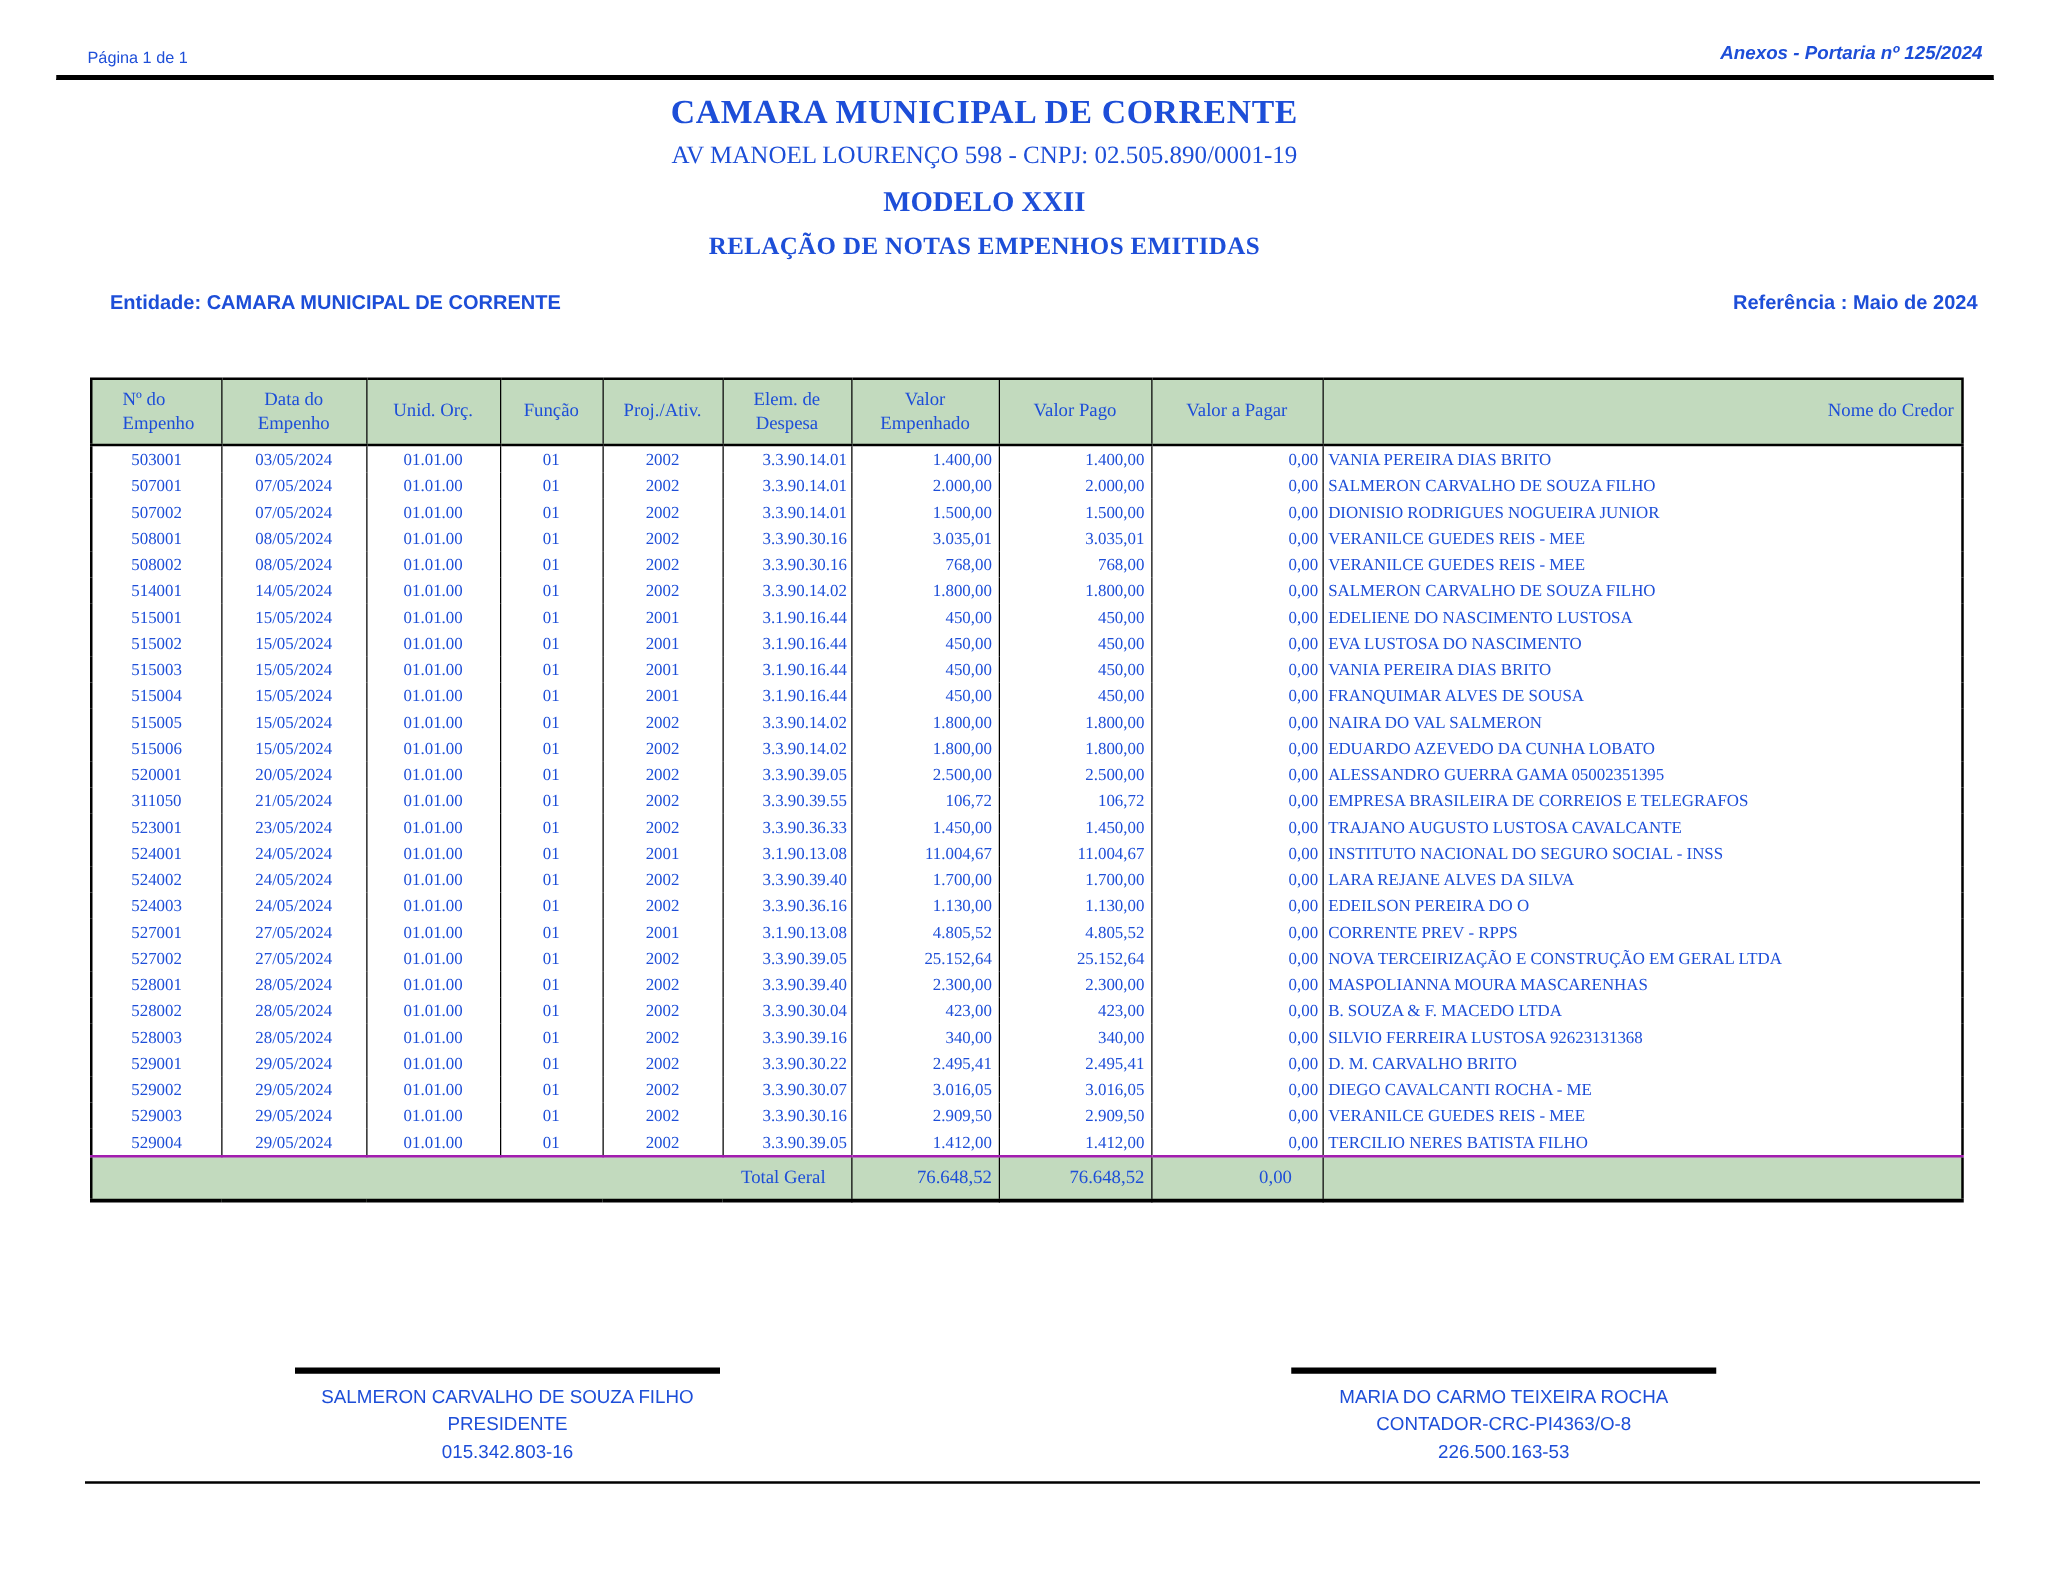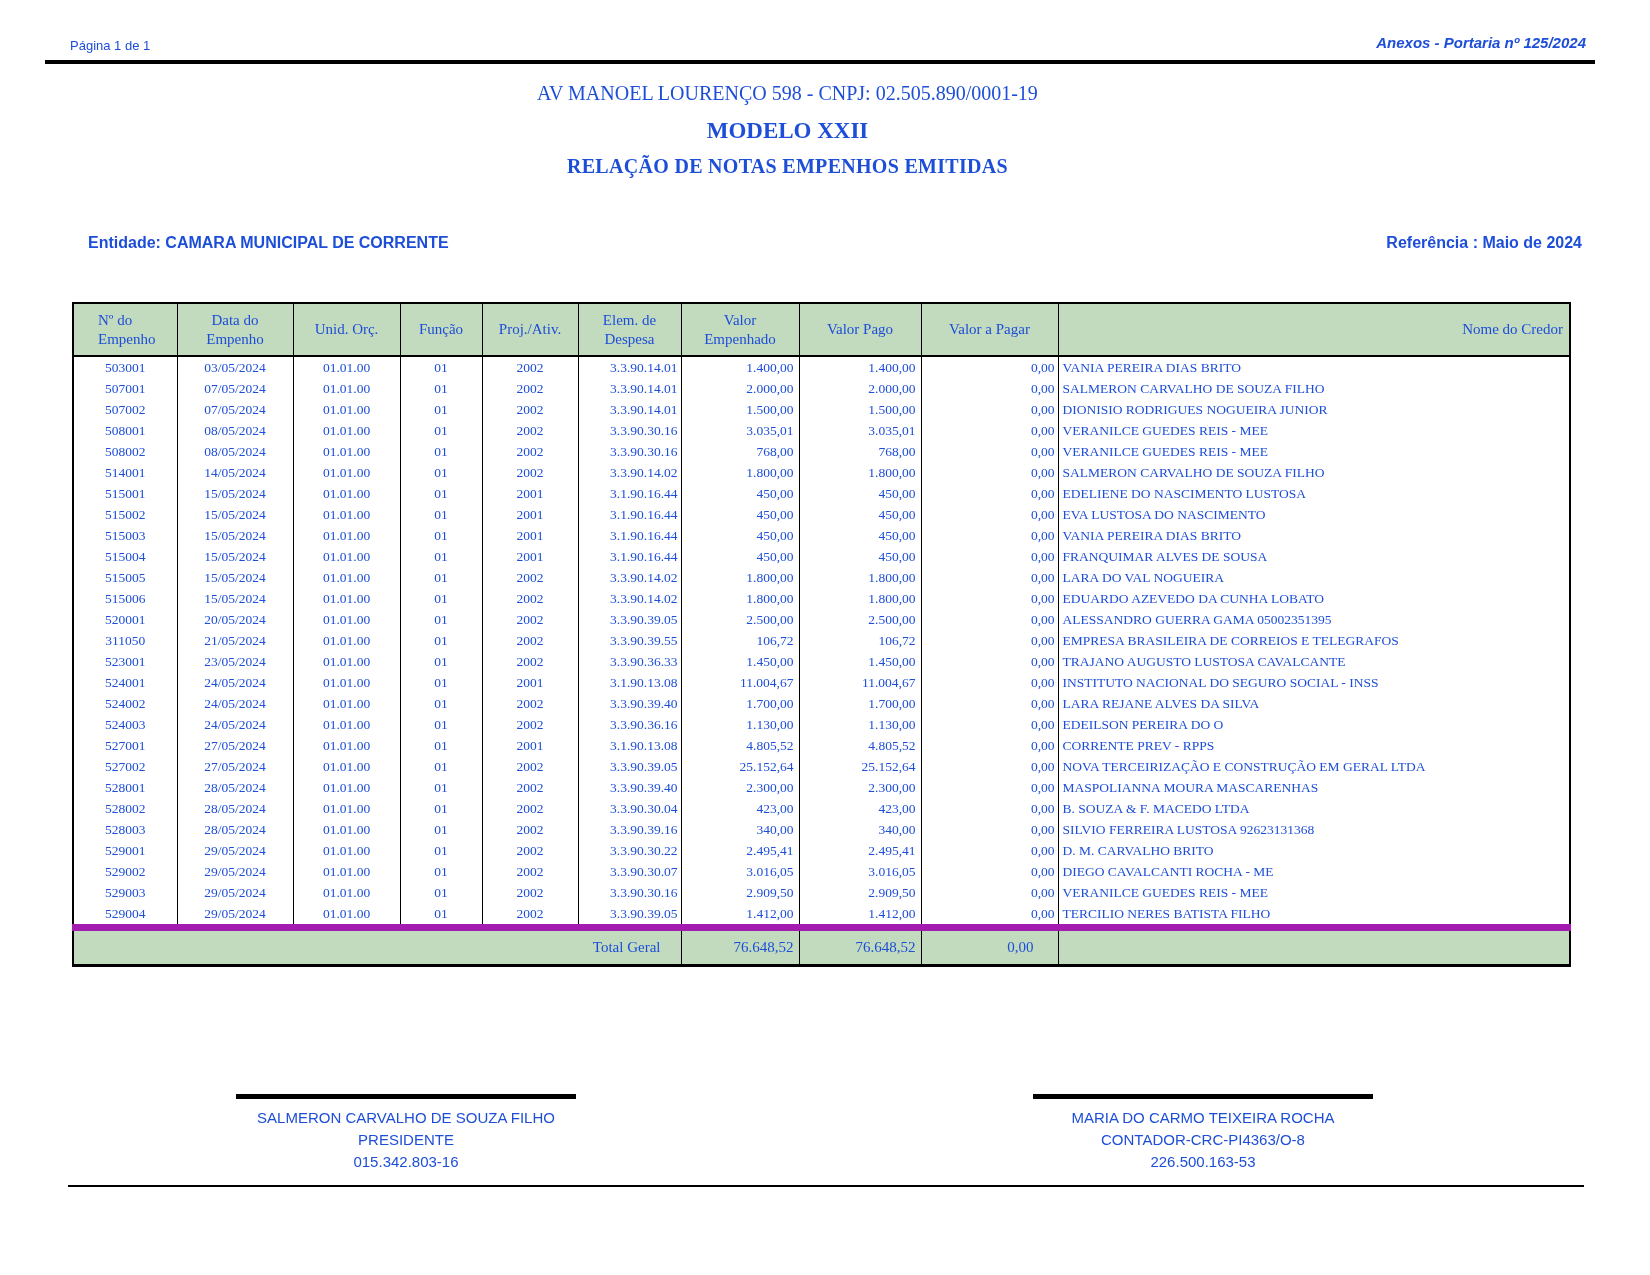--- a/index.html
+++ b/index.html
@@ -41,21 +41,21 @@
   table.empenhos tbody td{border-left:1px solid #000;border-right:1px solid #000;
                           font-size:13.5px;height:21px;padding:0 2px;white-space:nowrap;
                           overflow:hidden;vertical-align:middle;}
   table.empenhos tbody td:nth-child(-n+5){text-align:center;}
   table.empenhos tbody td:nth-child(6){text-align:right;padding-right:3px;}
   table.empenhos tbody td:nth-child(7),
   table.empenhos tbody td:nth-child(8){text-align:right;padding-right:5px;}
   table.empenhos tbody td:nth-child(9){text-align:right;padding-right:3px;}
   table.empenhos tbody td:nth-child(10){text-align:left;padding-left:4px;}
   table.empenhos tfoot td{background:var(--hdr-bg,#c2dabe);border:1px solid #000;
-                          border-top:7px solid #a21caf;border-bottom:none;height:31px;
+                          border-top:2px solid #a21caf;border-bottom:none;height:31px;
                           font-size:15px;vertical-align:middle;}
   td.total-label{text-align:right;padding-right:20px;}
   td.total-val{text-align:right;padding-right:5px;}
   td.total-val-last{text-align:right;padding-right:24px;}
 
   
   .signatures{position:absolute;left:236px;top:1094px;width:1137px;
               display:flex;justify-content:space-between;}
   .sig-block{width:340px;text-align:center;font-size:15px;}
   .sig-line{height:5px;background:#000;margin-bottom:8px;}
@@ -64,20 +64,21 @@
 </head>
 <body>
 
 <div class="page" style="--hdr-bg: #c2dabe;">
 
   <div class="page-indicator">Página 1 de 1</div>
   <div class="annex-ref">Anexos - Portaria nº 125/2024</div>
   <div class="rule rule-top"></div>
 
   <div class="titles">
+    <div class="org-name">CAMARA MUNICIPAL DE CORRENTE</div>
     <div class="address-line">AV MANOEL LOURENÇO 598  -  CNPJ: 02.505.890/0001-19</div>
     <div class="model-label">MODELO XXII</div>
     <div class="report-title">RELAÇÃO DE NOTAS EMPENHOS EMITIDAS</div>
   </div>
 
   <div class="meta-row">
     <span class="entity-label">Entidade: CAMARA MUNICIPAL DE CORRENTE</span>
     <span class="reference-label">Referência : Maio de 2024</span>
   </div>
 
@@ -232,21 +233,21 @@
         <tr>
           <td>515005</td>
           <td>15/05/2024</td>
           <td>01.01.00</td>
           <td>01</td>
           <td>2002</td>
           <td>3.3.90.14.02</td>
           <td>1.800,00</td>
           <td>1.800,00</td>
           <td>0,00</td>
-          <td>LARA DO VAL NOGUEIRA</td>
+          <td>NAIRA DO VAL SALMERON</td>
         </tr>
         <tr>
           <td>515006</td>
           <td>15/05/2024</td>
           <td>01.01.00</td>
           <td>01</td>
           <td>2002</td>
           <td>3.3.90.14.02</td>
           <td>1.800,00</td>
           <td>1.800,00</td>

